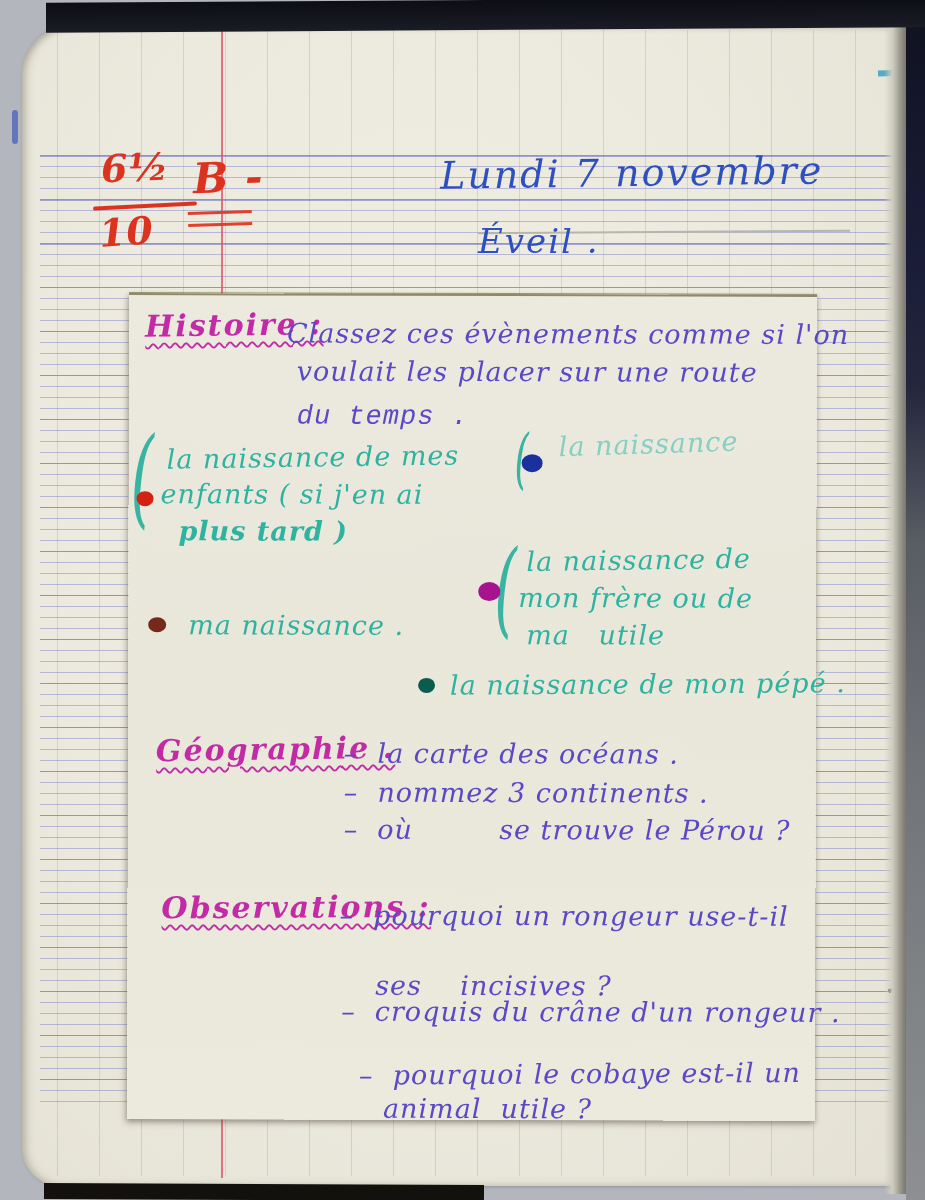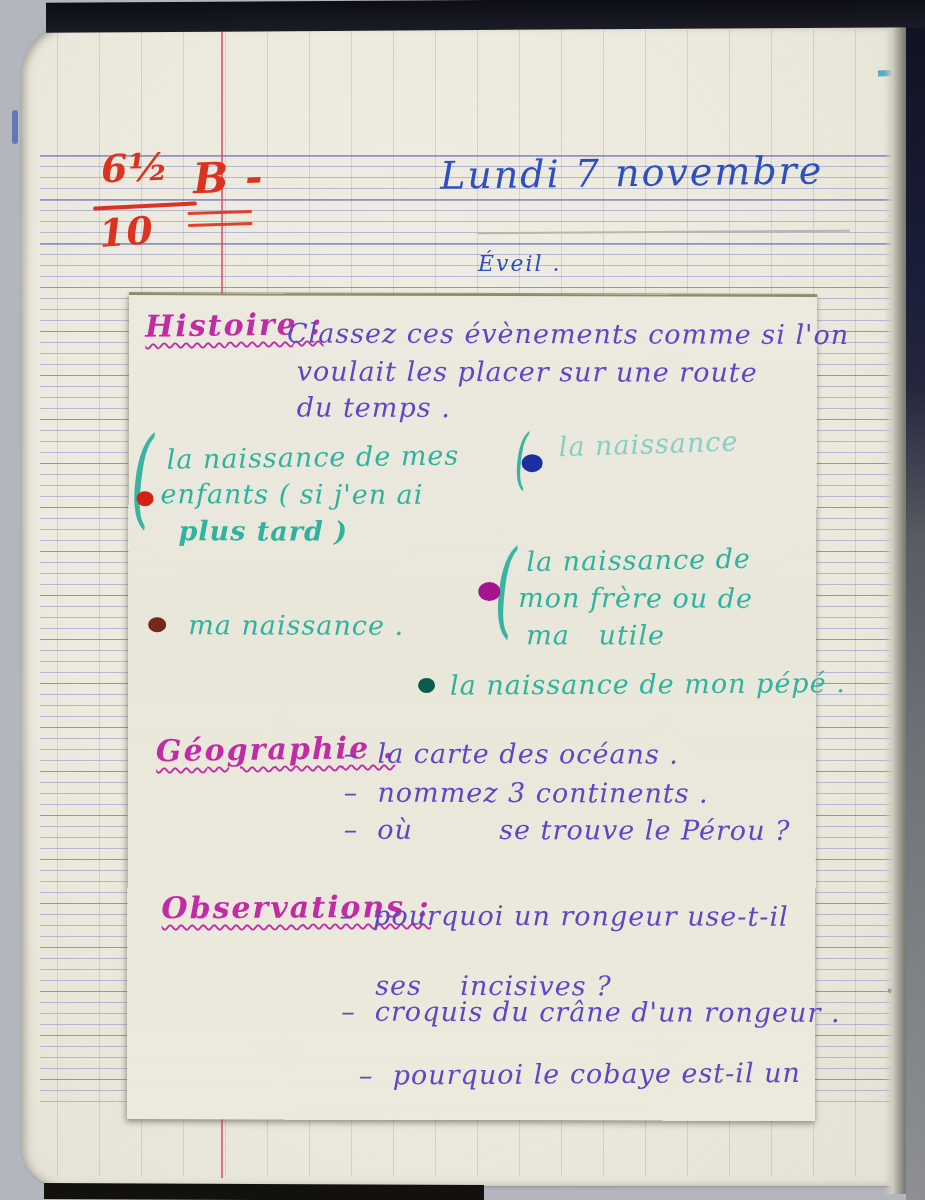--- a/index.html
+++ b/index.html
@@ -48,21 +48,21 @@
   .teal-faded{color:#86cfc2;}
 
   .grade-num{left:101px;top:148px;font-size:38px;font-weight:bold;transform:rotate(-2deg);}
   .frac-bar{position:absolute;left:93px;top:204px;width:104px;height:4px;background:#db3320;transform:rotate(-3deg);border-radius:2px;}
   .grade-den{left:99px;top:212px;font-size:38px;font-weight:bold;transform:rotate(-4deg);}
   .grade-letter{left:193px;top:156px;font-size:42px;font-weight:bold;transform:rotate(-2deg);}
   .dbl-underline{position:absolute;left:188px;top:211px;width:64px;height:9px;
                  border-top:3px solid #e0402c;border-bottom:3px solid #e0402c;transform:rotate(-2deg);}
   .date-line{left:440px;top:154px;font-size:38px;letter-spacing:2px;transform:rotate(-0.8deg);}
   .pencil-line{position:absolute;left:478px;top:231px;width:372px;height:2px;background:#b7b5ac;transform:rotate(-0.4deg);}
-  .page-title{left:478px;top:252px;font-size:22px;letter-spacing:2px;}
+  .page-title{left:478px;top:224px;font-size:34px;letter-spacing:2px;}
 
   .section-label{font-size:30px;letter-spacing:2px;text-decoration:underline wavy 2px;text-underline-offset:6px;}
   .body-line{font-size:27px;}
   .dot{position:absolute;border-radius:50%;}
   .big-paren{position:absolute;font-style:italic;color:#3ab4a2;transform:scaleX(0.55);transform-origin:left center;line-height:1;}
 
   .stray-teal{position:absolute;left:878px;top:70px;width:30px;height:6px;background:#2e9fc0;opacity:0.8;transform:rotate(-2deg);}
   .stray-yellow{position:absolute;left:897px;top:815px;width:9px;height:5px;background:#d8c416;}
   .stray-dark{position:absolute;left:888px;top:986px;width:22px;height:4px;background:#23262c;transform:rotate(-18deg);}
   .blue-streak{position:absolute;left:12px;top:110px;width:6px;height:34px;background:#3b55b8;opacity:0.65;border-radius:3px;}
@@ -86,21 +86,21 @@
 
   <div class="hand blue-ink date-line">Lundi 7 novembre</div>
   <div class="pencil-line"></div>
   <div class="hand blue-ink page-title">Éveil .</div>
 
   <div class="paper">
 
     <div class="hand magenta-ink section-label" style="left:16px;top:14px;transform:rotate(-1deg);">Histoire :</div>
     <div class="hand violet-ink body-line" style="left:158px;top:24px;">Classez ces évènements comme si l'on</div>
     <div class="hand violet-ink body-line" style="left:168px;top:62px;">voulait les placer sur une route</div>
-    <div class="hand violet-ink body-line" style="left:168px;top:98px;">du temps .</div>
+    <div class="hand violet-ink body-line" style="left:168px;top:107px;font-family:Liberation Mono, monospace;">du temps .</div>
 
     <div class="big-paren" style="left:2px;top:128px;font-size:108px;">(</div>
     <div class="dot" style="left: 8px; top: 196px; width: 17px; height: 15px; background-color: rgb(211, 33, 19);"></div>
     <div class="hand teal-ink body-line" style="left:38px;top:148px;transform:rotate(-1deg);">la naissance de mes</div>
     <div class="hand teal-ink body-line" style="left:32px;top:185px;">enfants ( si j'en ai</div>
     <div class="hand teal-ink body-line" style="left:50px;top:222px;font-weight:bold;">plus tard )</div>
 
     <div class="big-paren" style="left:386px;top:130px;font-size:66px;">(</div>
     <div class="dot" style="left: 393px; top: 158px; width: 21px; height: 18px; background-color: rgb(28, 47, 159);"></div>
     <div class="hand teal-faded body-line" style="left:430px;top:134px;transform:rotate(-2deg);">la naissance</div>
@@ -120,20 +120,21 @@
     <div class="hand magenta-ink section-label" style="left:28px;top:438px;transform:rotate(-1deg);">Géographie .</div>
     <div class="hand violet-ink body-line" style="left:216px;top:444px;">–  la carte des océans .</div>
     <div class="hand violet-ink body-line" style="left:216px;top:483px;">–  nommez 3 continents .</div>
     <div class="hand violet-ink body-line" style="left:216px;top:520px;">–  où         se trouve le Pérou ?</div>
 
     <div class="hand magenta-ink section-label" style="left:34px;top:596px;transform:rotate(-0.5deg);">Observations :</div>
     <div class="hand violet-ink body-line" style="left:212px;top:606px;">–  pourquoi un rongeur use-t-il</div>
     <div class="hand violet-ink body-line" style="left:248px;top:643px;margin-top:33px;">ses    incisives ?</div>
     <div class="hand violet-ink body-line" style="left:214px;top:702px;">–  croquis du crâne d'un rongeur .</div>
     <div class="hand violet-ink body-line" style="left:232px;top:764px;transform:rotate(-0.5deg);">–  pourquoi le cobaye est-il un</div>
+    <div class="hand violet-ink body-line" style="left:256px;top:799px;">animal  utile ?</div>
   </div>
 
   <div class="blue-streak"></div>
   <div class="stray-teal"></div>
   <div class="stray-yellow"></div>
   <div class="stray-dark"></div>
   <div class="edge-stack"></div>
   <div class="cover-right"></div>
   <div class="cover-top"></div>
   <div class="cover-bottom"></div>

